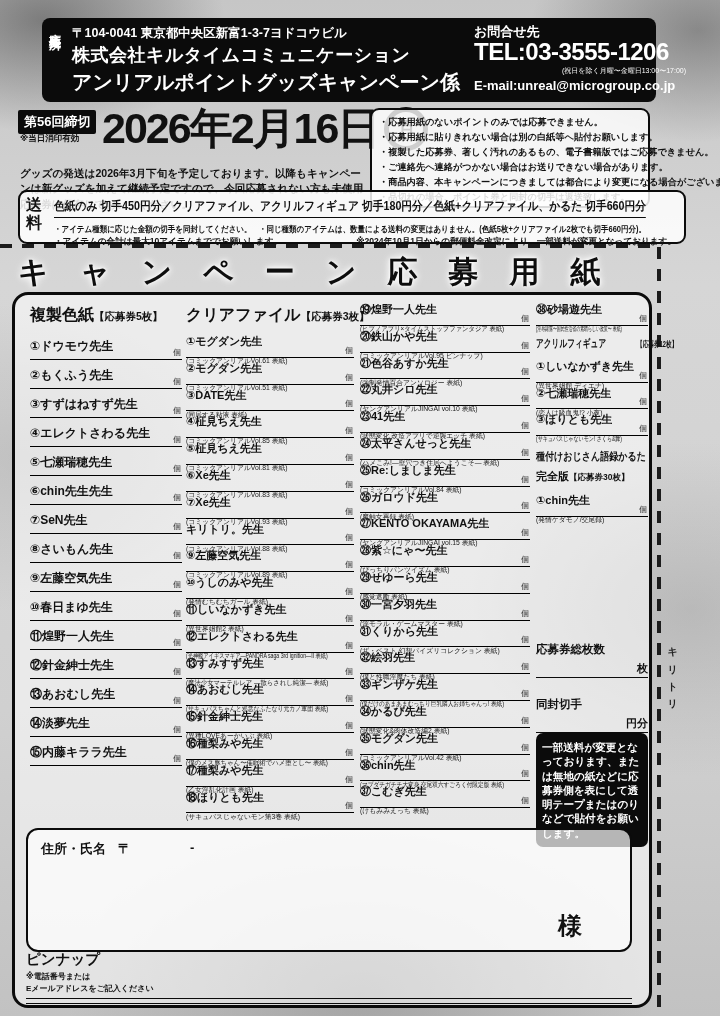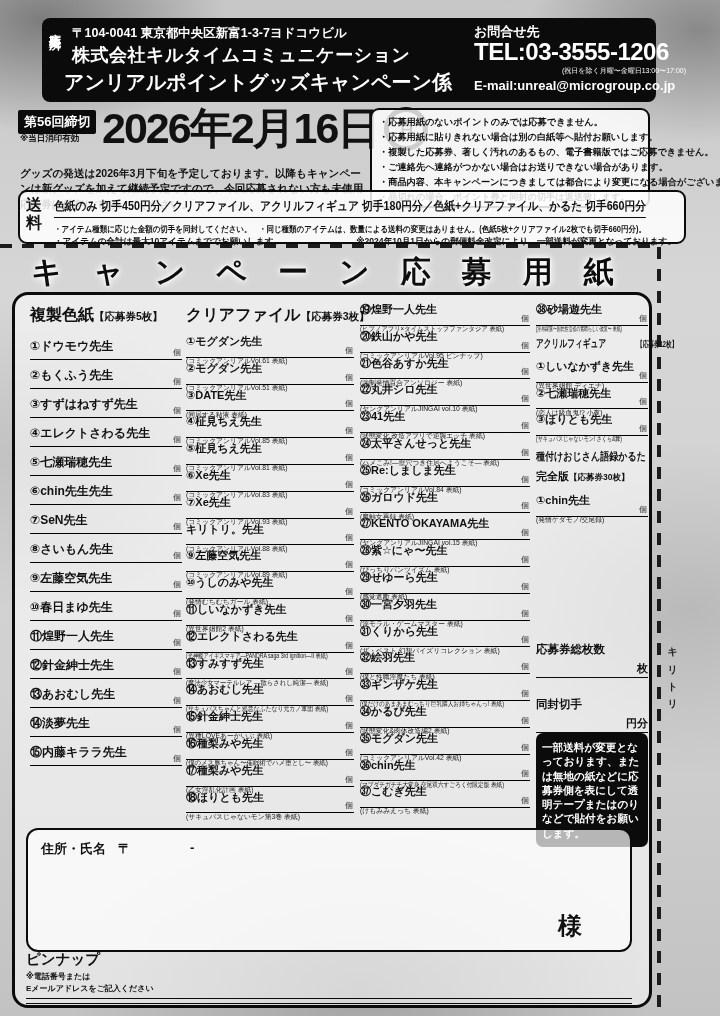--- a/index.html
+++ b/index.html
@@ -11,21 +11,21 @@
       radial-gradient(ellipse 320px 240px at 96% 60%, rgba(140,140,140,.35), transparent 70%),
       radial-gradient(ellipse 300px 220px at 3% 45%, rgba(150,150,150,.30), transparent 70%),
       radial-gradient(ellipse 420px 260px at 50% 98%, rgba(120,120,120,.40), transparent 70%),
       linear-gradient(180deg,#c6c6c6,#d6d6d6 28%,#d0d0d0 70%,#c2c2c2);}
   .abs{position:absolute;}
   
   .hdr{left:42px;top:18px;width:614px;height:84px;background:#0b0b0b;border-radius:8px;color:#fff;}
   .hdr-vlabel{left:7px;top:6px;height:72px;writing-mode:vertical-rl;font-size:12px;font-weight:bold;letter-spacing:1px;line-height:1;}
   .hdr-addr{left:30px;top:7px;font-size:12.5px;font-weight:bold;white-space:nowrap;}
   .hdr-co{left:30px;top:25px;font-size:18px;font-weight:900;white-space:nowrap;letter-spacing:.5px;}
-  .hdr-camp{left:22px;top:51px;font-size:20px;font-weight:900;white-space:nowrap;}
+  .hdr-camp{left:30px;top:51px;font-size:20px;font-weight:900;white-space:nowrap;}
   .hdr-contact{left:432px;top:5px;font-size:13px;font-weight:900;}
   .hdr-tel{left:432px;top:20px;font-size:24px;font-weight:900;letter-spacing:-.5px;white-space:nowrap;}
   .hdr-telnote{left:432px;top:48px;width:212px;font-size:7px;text-align:right;white-space:nowrap;}
   .hdr-mail{left:432px;top:60px;font-size:13px;font-weight:900;white-space:nowrap;}
   
   .badge{left:18px;top:110px;background:#0b0b0b;color:#fff;font-size:13px;font-weight:900;padding:3px 6px;border-radius:2px;white-space:nowrap;}
   .postmark{left:20px;top:133px;font-size:8.5px;font-weight:bold;}
   .bigdate{left:102px;top:100px;display:flex;align-items:center;gap:6px;}
   .bigdate .d{font-size:43px;font-weight:900;letter-spacing:-2px;white-space:nowrap;}
   .wday{width:34px;height:34px;border:5px solid #0b0b0b;border-radius:50%;display:flex;align-items:center;justify-content:center;font-size:19px;font-weight:900;}
@@ -37,21 +37,21 @@
   .postage-label{width:24px;padding:4px 2px 0 6px;font-size:16px;font-weight:900;line-height:1.15;}
   .postage-body{flex:1;padding:4px 8px 0 2px;min-width:0;}
   .postage-main{font-size:12.2px;font-weight:900;white-space:nowrap;border-bottom:1.5px solid #0b0b0b;padding-bottom:2px;display:block;}
   .postage-subrow{font-size:8.6px;font-weight:bold;line-height:1.5;white-space:nowrap;display:block;}
   .postage-last{display:flex;justify-content:space-between;font-size:8.6px;font-weight:bold;}
   .postage-last span{white-space:nowrap;}
   
   .cut-h{left:0;top:244px;width:657px;height:3.5px;background:repeating-linear-gradient(90deg,#1c1c1c 0 12px,transparent 12px 22px);}
   .cut-v{left:657px;top:247px;width:3.5px;height:769px;background:repeating-linear-gradient(180deg,#1c1c1c 0 12px,transparent 12px 22px);}
   .cut-label{left:665px;top:640px;writing-mode:vertical-rl;font-size:10px;font-weight:bold;letter-spacing:6px;color:#222;}
-  .formtitle{left:18px;top:252px;width:640px;font-size:30px;font-weight:900;letter-spacing:31px;white-space:nowrap;color:#0d0d0d;text-shadow:0 0 3px #fff,0 0 6px #fff,0 0 10px #fff;text-align:center;}
+  .formtitle{left:18px;top:252px;width:640px;font-size:30px;font-weight:900;letter-spacing:31px;white-space:nowrap;color:#0d0d0d;text-shadow:0 0 3px #fff,0 0 6px #fff,0 0 10px #fff;}
   
   .mainbox{left:12px;top:292px;width:640px;height:716px;border:3px solid #0b0b0b;border-radius:16px;background:rgba(255,255,255,.55);box-sizing:border-box;}
   .sec-h{white-space:nowrap;}
   .sec-h .t1{font-size:16px;font-weight:900;}
   .sec-h .t2{font-size:10.5px;font-weight:900;}
   .sec-h2 .t1{font-size:11px;font-weight:900;}
   .sec-h2 .t2{font-size:8.5px;font-weight:900;}
   .col{position:absolute;}
   .col1{left:30px;top:305px;width:152px;}
   .col2{left:186px;top:305px;width:168px;}

